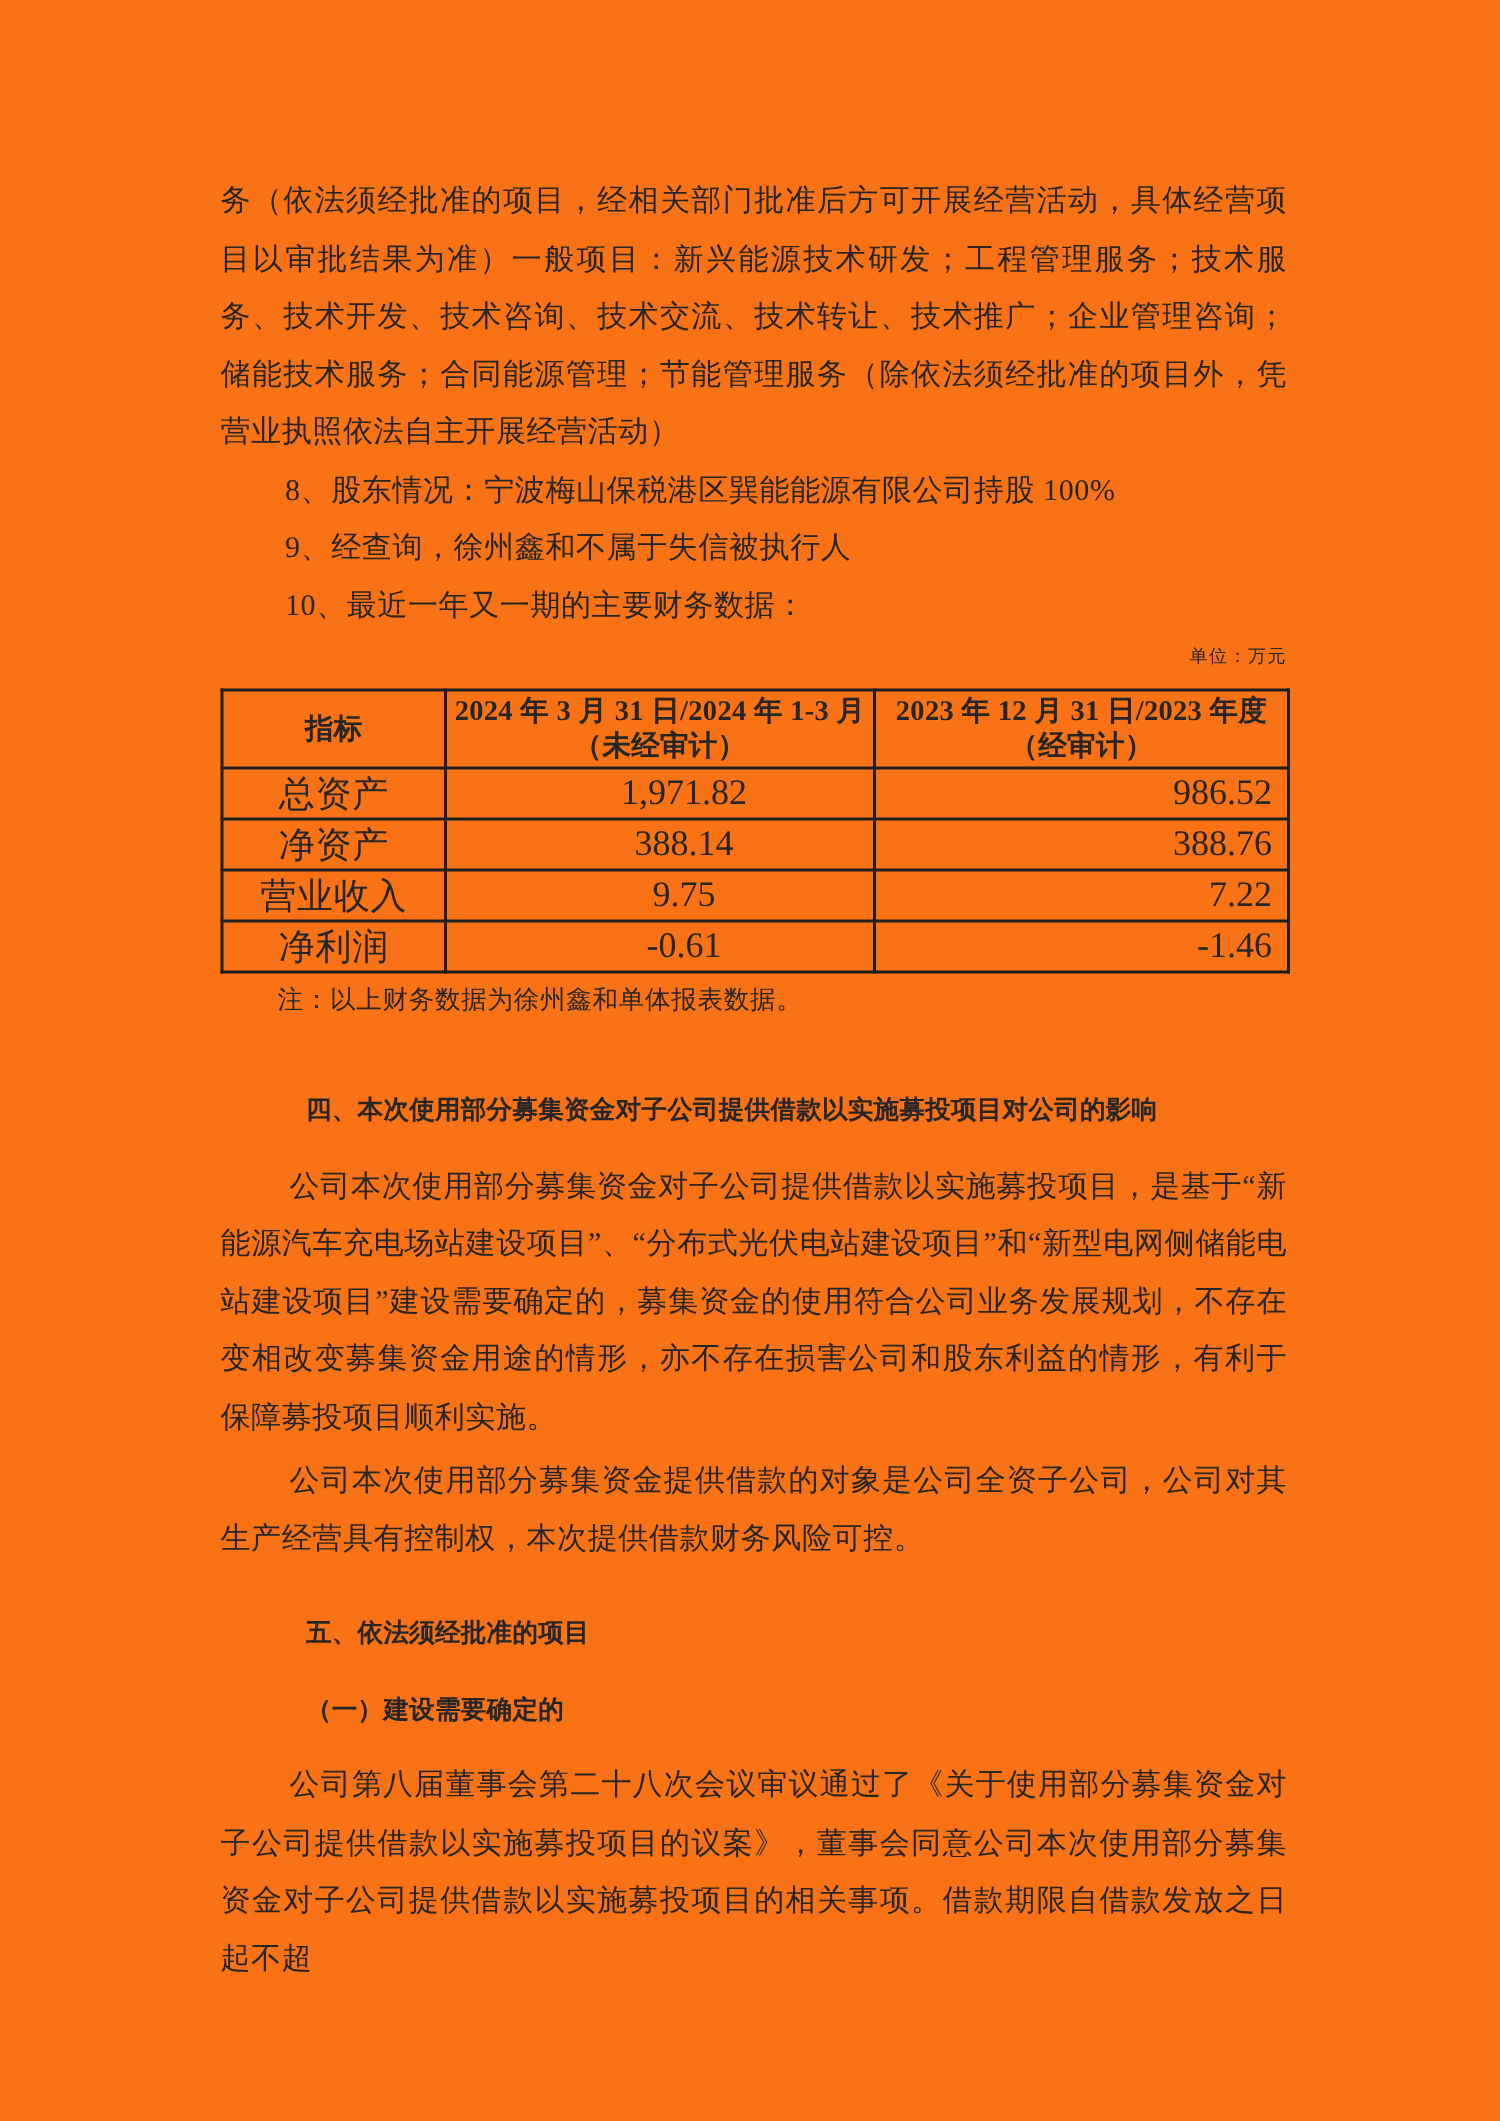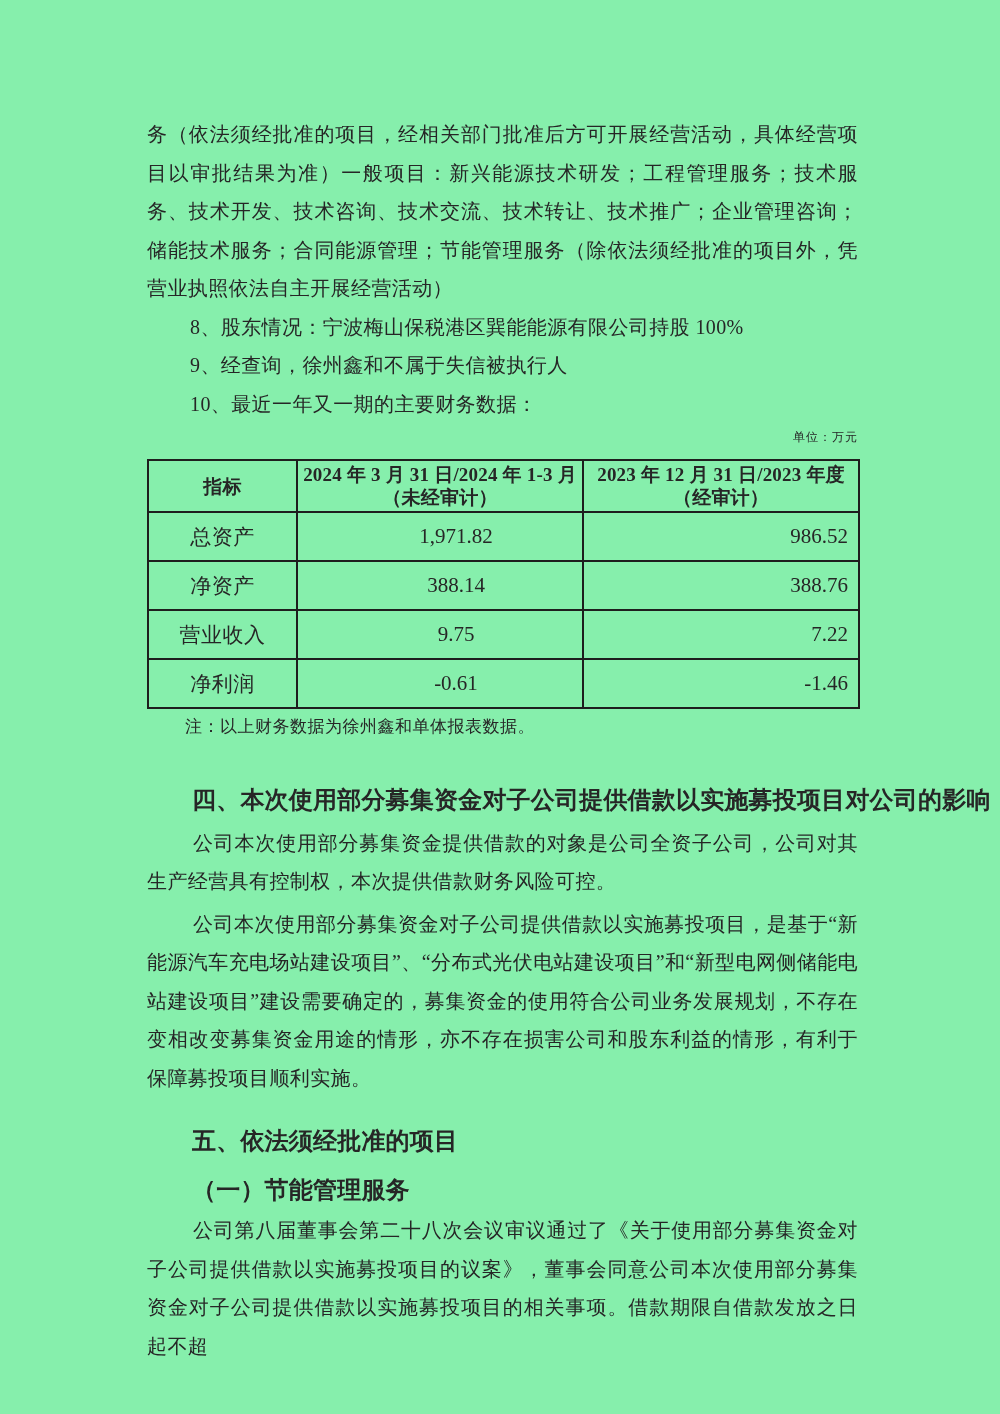--- a/index.html
+++ b/index.html
@@ -13,21 +13,21 @@
     height: 1414px;
     font-family: "Liberation Serif", "DejaVu Serif", serif;
     color: #262626;
   }
   .page {
     position: relative;
     width: 1000px;
     height: 1414px;
     padding: 115px 142px 0 147px;
     overflow: hidden;
-    background: #86efac;
+    background: #f97316;
   }
   .body-text {
     margin: 0;
     font-size: 20px;
     line-height: 38.5px;
     letter-spacing: 0.4px;
     text-align: justify;
     text-justify: inter-ideograph;
   }
   .intro { text-indent: 0; }
@@ -54,38 +54,38 @@
   .fin-table th {
     font-size: 19px;
     line-height: 23px;
     font-weight: bold;
     text-align: center;
     height: 52px;
     padding: 1px 2px;
     letter-spacing: 0.2px;
   }
   .fin-table td {
-    height: 49px;
-    font-size: 21px;
+    height: 30px;
+    font-size: 24px;
     padding: 0;
     border-radius: 13px;
   }
   .fin-table td.ind { text-align: center; letter-spacing: 0.5px; }
   .fin-table td.val { text-align: center; padding-right: 12px; padding-left: 44px; }
   .fin-table td.val-last { text-align: right; padding-right: 10px; }
   .note {
     margin: 5px 0 0 0;
     padding-left: 38px;
     font-size: 17px;
     line-height: 26px;
     letter-spacing: 0.5px;
   }
   .heading {
-    margin: 0;
-    font-size: 24px;
+    margin: 12px;
+    font-size: 17px;
     line-height: 38.5px;
     font-weight: bold;
     text-indent: 45px;
     letter-spacing: 0.2px;
     white-space: nowrap;
   }
   .heading.s4 { margin-top: 41px; }
   .heading.s5 { margin-top: 25px; }
   .heading.sub { margin-top: 10px; }
   .para { text-indent: 46px; margin-top: 4px; }
@@ -146,23 +146,23 @@
         <td class="val">-0.61</td>
         <td class="val-last">-1.46</td>
       </tr>
     </tbody>
   </table>
 
   <p class="note">注：以上财务数据为徐州鑫和单体报表数据。</p>
 
   <h3 class="heading s4">四、本次使用部分募集资金对子公司提供借款以实施募投项目对公司的影响</h3>
 
+  <p class="body-text para">公司本次使用部分募集资金对子公司提供借款以实施募投项目，是基于“新能源汽车充电场站建设项目”、“分布式光伏电站建设项目”和“新型电网侧储能电站建设项目”建设需要确定的，募集资金的使用符合公司业务发展规划，不存在变相改变募集资金用途的情形，亦不存在损害公司和股东利益的情形，有利于保障募投项目顺利实施。</p>
+
   <p class="body-text para">公司本次使用部分募集资金提供借款的对象是公司全资子公司，公司对其生产经营具有控制权，本次提供借款财务风险可控。</p>
-
-  <p class="body-text para">公司本次使用部分募集资金对子公司提供借款以实施募投项目，是基于“新能源汽车充电场站建设项目”、“分布式光伏电站建设项目”和“新型电网侧储能电站建设项目”建设需要确定的，募集资金的使用符合公司业务发展规划，不存在变相改变募集资金用途的情形，亦不存在损害公司和股东利益的情形，有利于保障募投项目顺利实施。</p>
 
   <h3 class="heading s5">五、依法须经批准的项目</h3>
 
-  <h4 class="heading sub">（一）节能管理服务</h4>
+  <h4 class="heading sub">（一）建设需要确定的</h4>
 
   <p class="body-text para last">公司第八届董事会第二十八次会议审议通过了《关于使用部分募集资金对子公司提供借款以实施募投项目的议案》，董事会同意公司本次使用部分募集资金对子公司提供借款以实施募投项目的相关事项。借款期限自借款发放之日起不超</p>
 
 </div>
 
 </body></html>

